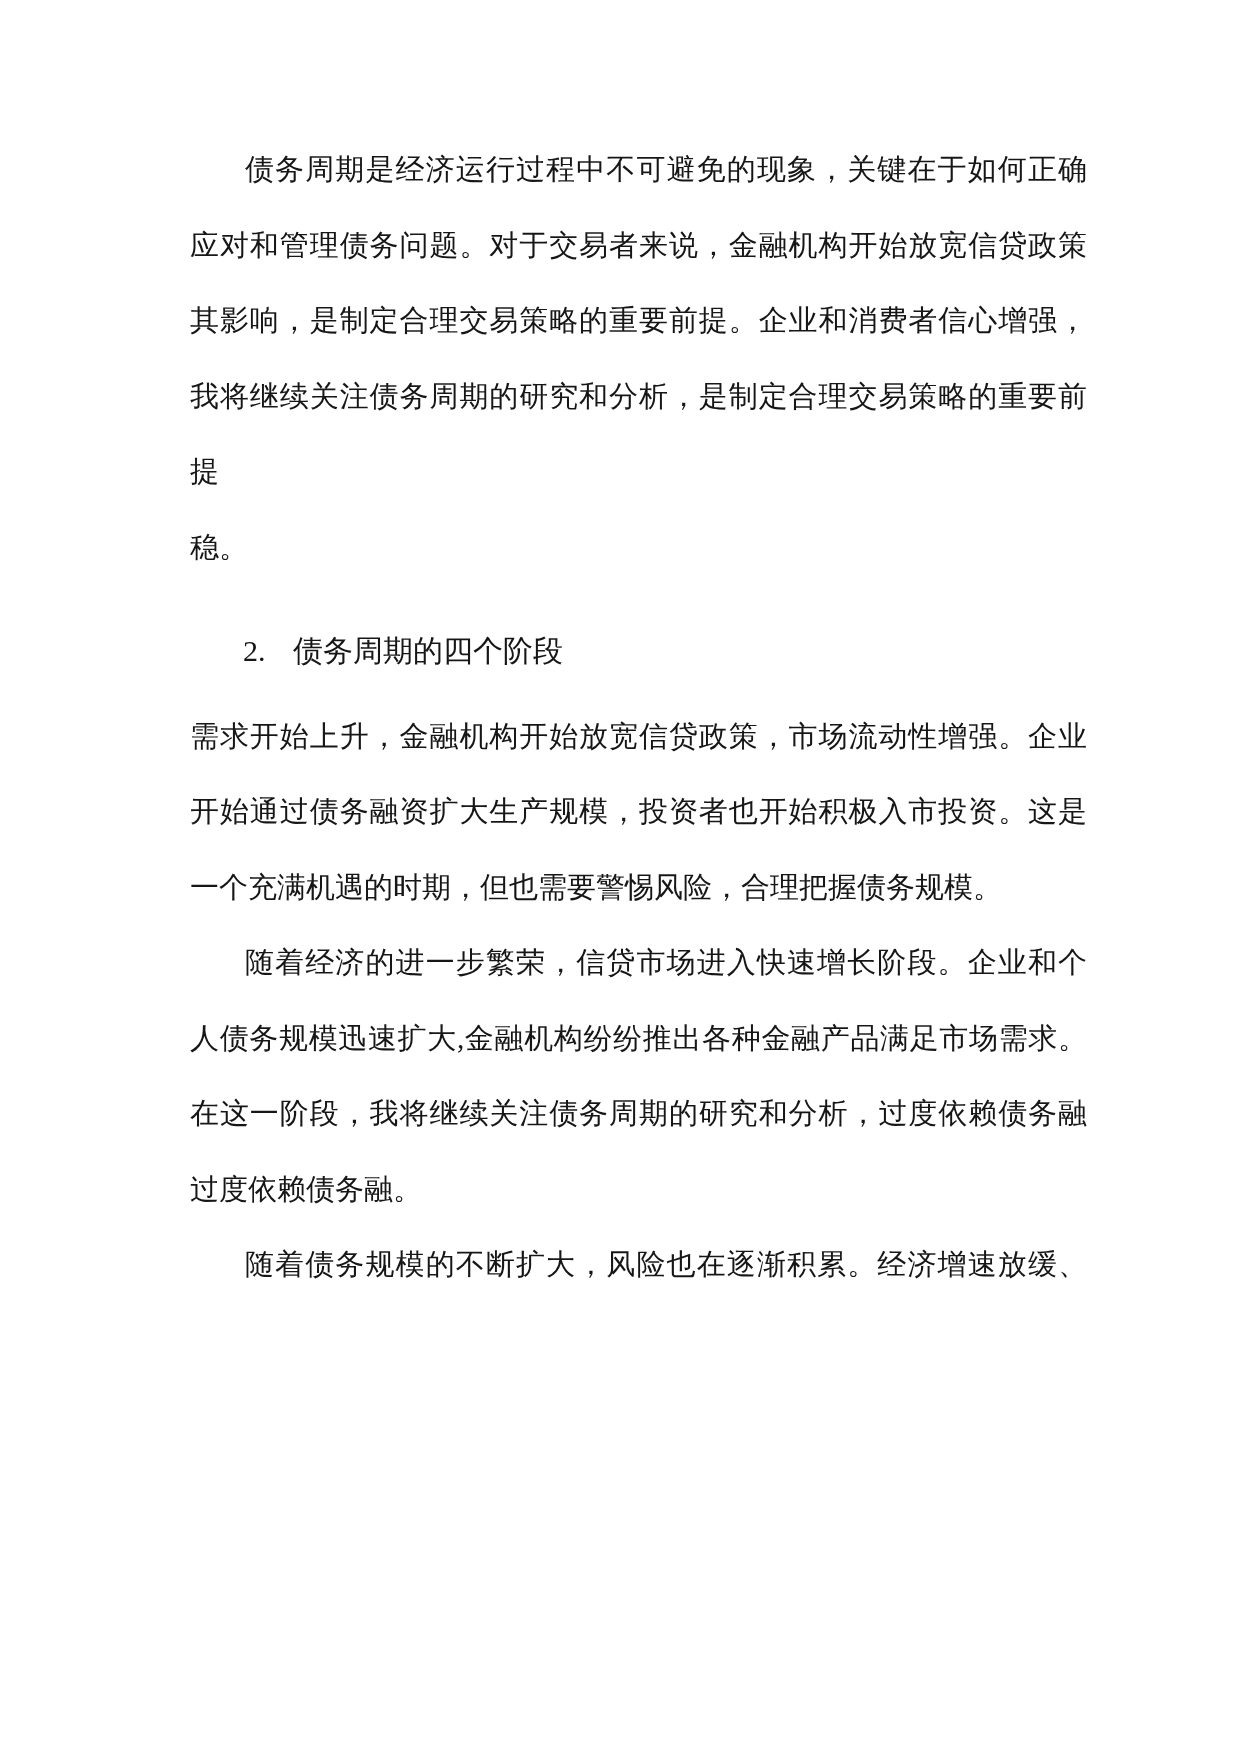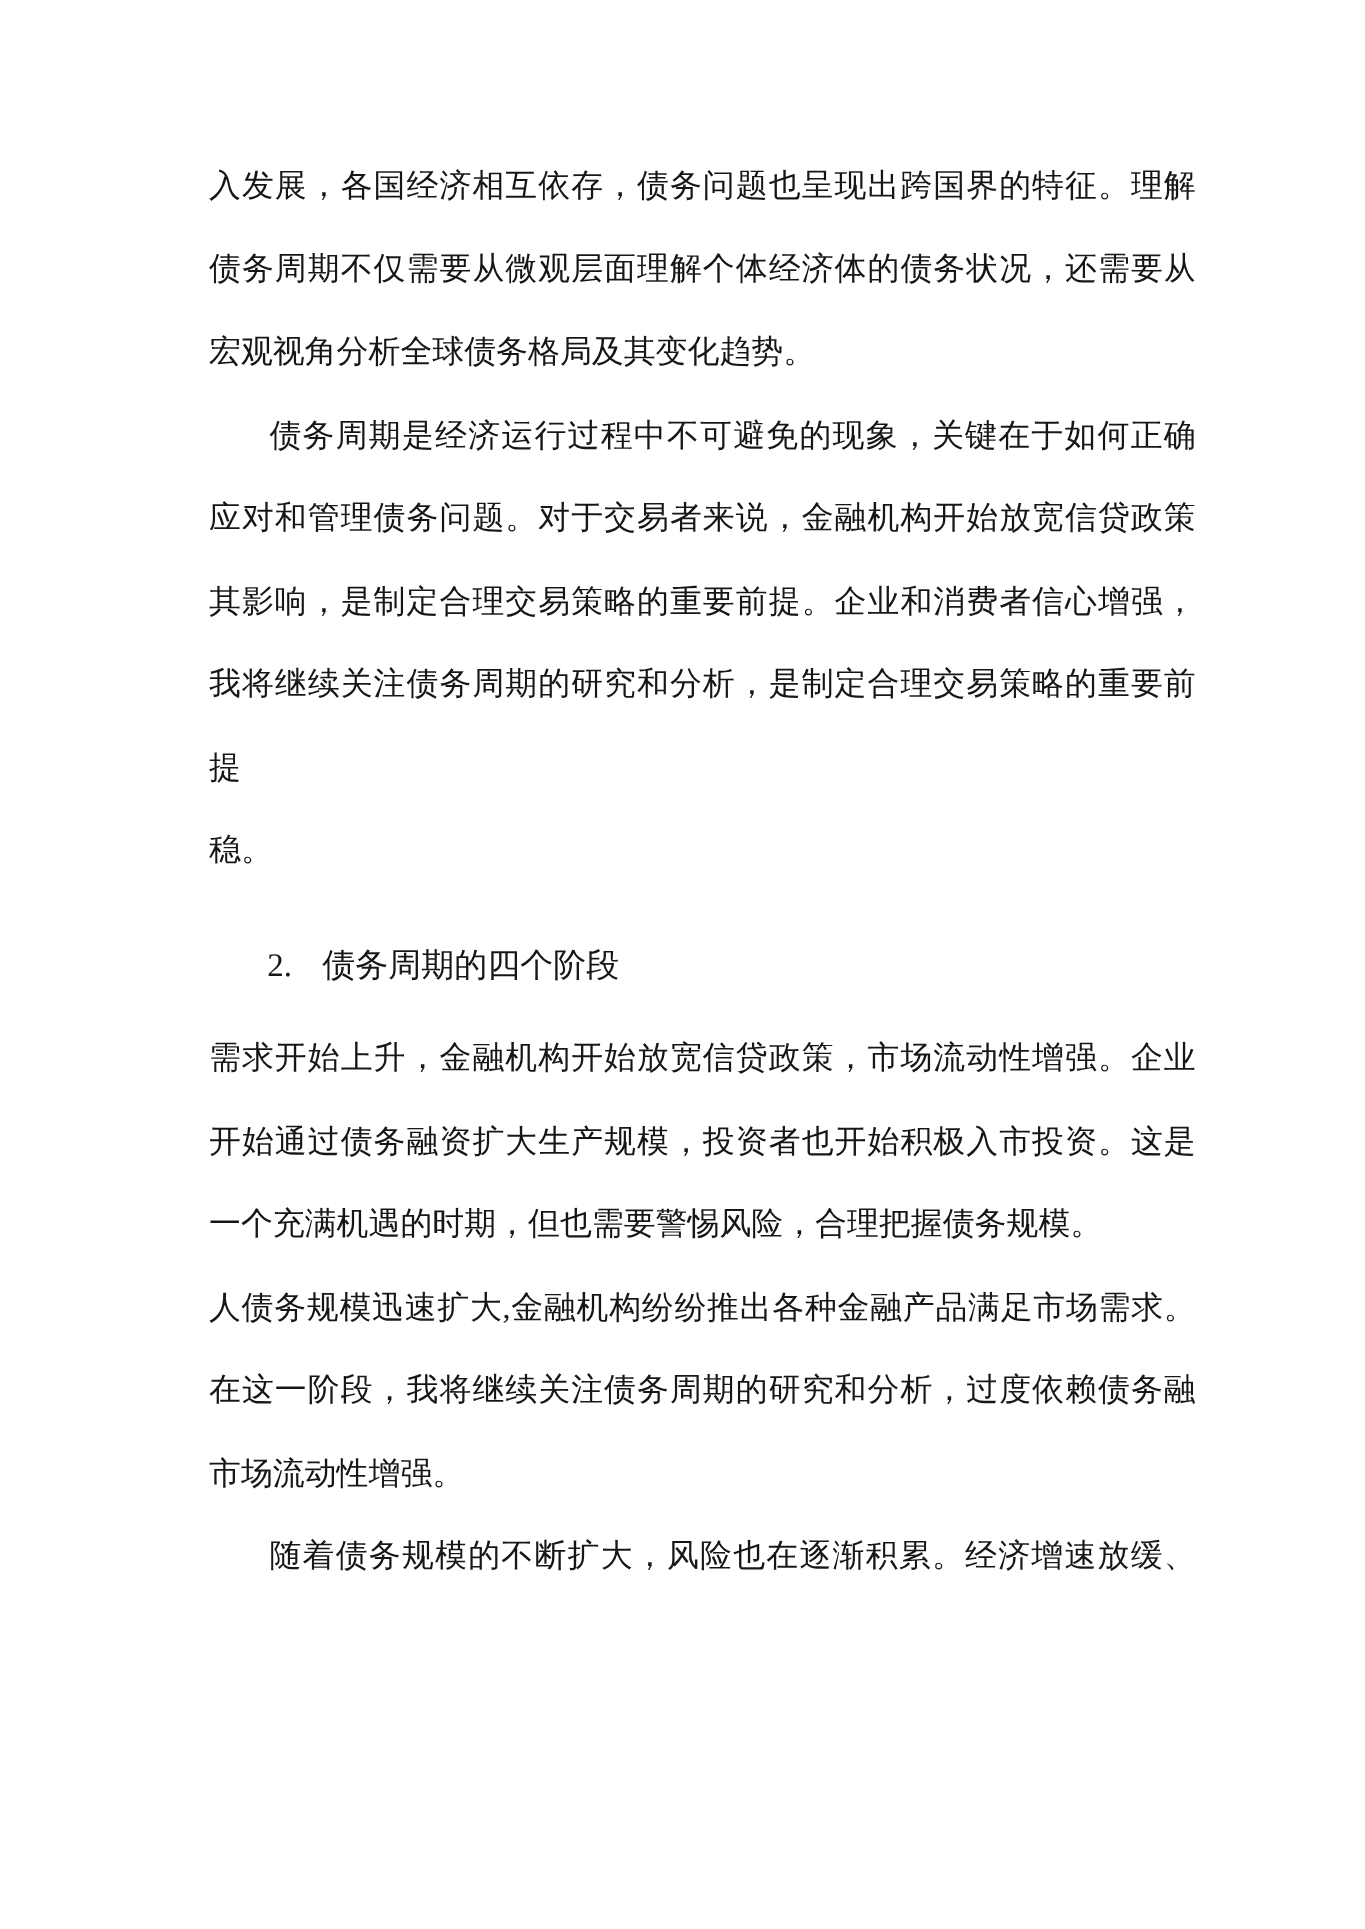--- a/index.html
+++ b/index.html
@@ -57,25 +57,20 @@
     display: inline-block;
     margin-right: 20px;
   }
 </style>
 </head>
 <body>
 
 <div class="page">
   <div class="text-column">
 
-    <div class="para">
-      <div class="line just">入发展，各国经济相互依存，债务问题也呈现出跨国界的特征。理解</div>
-      <div class="line just">债务周期不仅需要从微观层面理解个体经济体的债务状况，还需要从</div>
-      <div class="line">宏观视角分析全球债务格局及其变化趋势。</div>
-    </div>
 
     <div class="para">
       <div class="line just indent">债务周期是经济运行过程中不可避免的现象，关键在于如何正确</div>
       <div class="line just">应对和管理债务问题。对于交易者来说，金融机构开始放宽信贷政策</div>
       <div class="line just">其影响，是制定合理交易策略的重要前提。企业和消费者信心增强，</div>
       <div class="line just">我将继续关注债务周期的研究和分析，是制定合理交易策略的重要前提</div>
       <div class="line">稳。</div>
     </div>
 
     <h2 class="heading">
@@ -83,23 +78,24 @@
       <span class="h-title">债务周期的四个阶段</span>
     </h2>
 
     <div class="para">
       <div class="line just">需求开始上升，金融机构开始放宽信贷政策，市场流动性增强。企业</div>
       <div class="line just">开始通过债务融资扩大生产规模，投资者也开始积极入市投资。这是</div>
       <div class="line">一个充满机遇的时期，但也需要警惕风险，合理把握债务规模。</div>
     </div>
 
     <div class="para">
+      <div class="line just indent">随着经济的进一步繁荣，信贷市场进入快速增长阶段。企业和个</div>
       <div class="line just">人债务规模迅速扩大,金融机构纷纷推出各种金融产品满足市场需求。</div>
       <div class="line just">在这一阶段，我将继续关注债务周期的研究和分析，过度依赖债务融</div>
-      <div class="line">市场流动性增强。</div>
+      <div class="line">过度依赖债务融。</div>
     </div>
 
     <div class="para">
       <div class="line just indent">随着债务规模的不断扩大，风险也在逐渐积累。经济增速放缓、</div>
     </div>
 
   </div>
 </div>
 
 </body></html>

